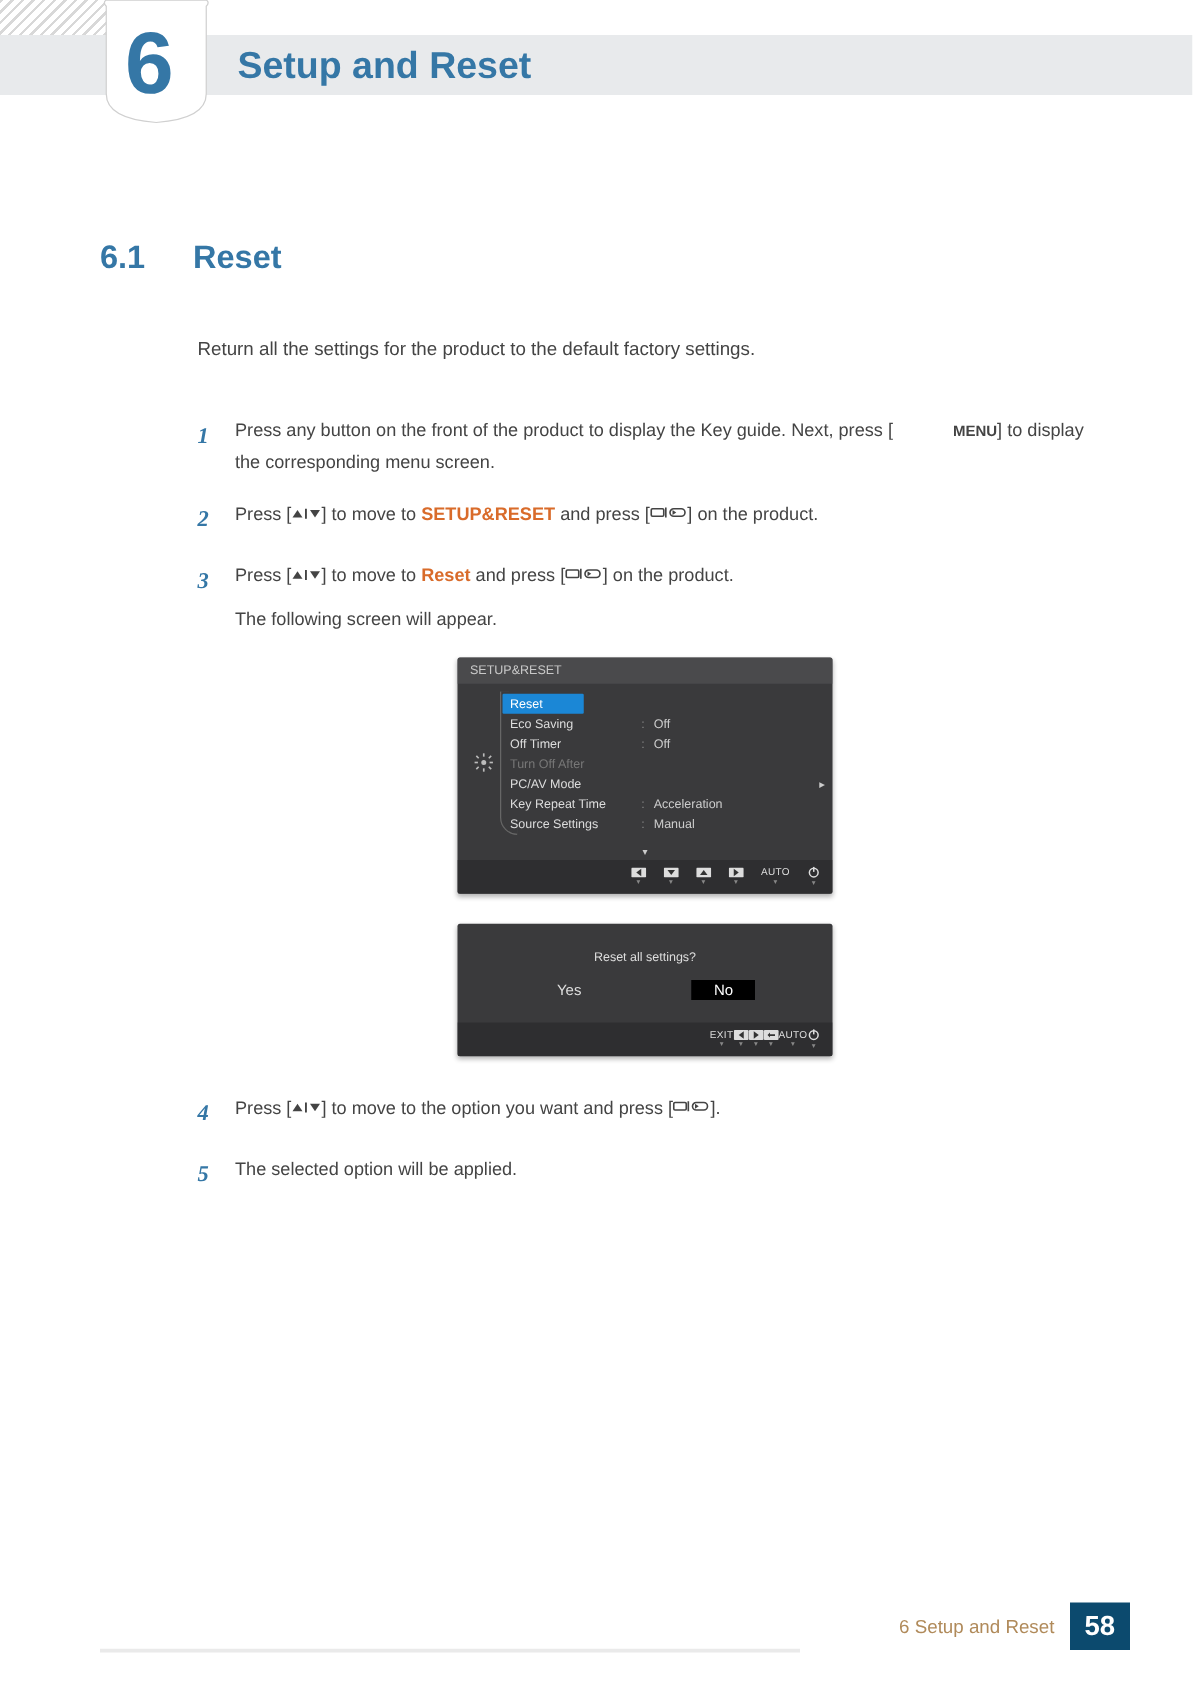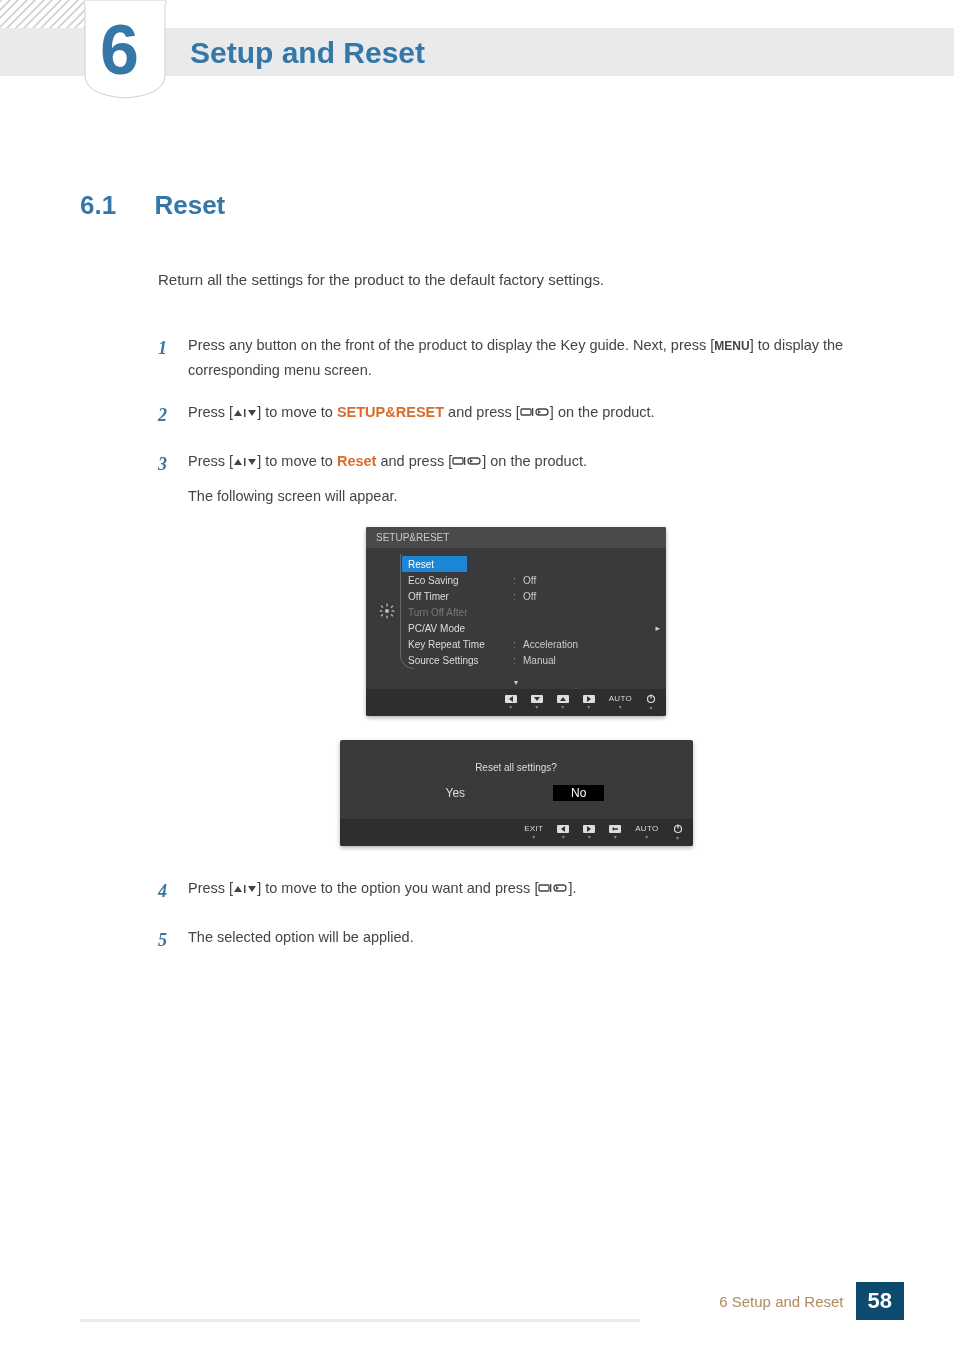--- a/index.html
+++ b/index.html
@@ -23,21 +23,21 @@
   .intro { margin-left: 78px; font-size: 15px; color: #444; margin-bottom: 45px; }
 
   .subsec-row { margin-left: 78px; margin-bottom: 30px; }
   .subsec-num { color: #3577a6; font-size: 17px; font-weight: bold; display: inline-block; width: 55px; }
   .subsec-title { color: #3577a6; font-size: 17px; font-weight: bold; display: inline-block; }
 
   .steps { margin-left: 78px; }
   .step { display: flex; margin-bottom: 18px; font-size: 14.5px; line-height: 1.7; color: #444; }
   .step-num { color: #3577a6; font-style: italic; font-family: Georgia, serif; font-size: 18px; font-weight: bold; width: 30px; flex-shrink: 0; }
   .step-body { flex: 1; }
-  .menu-key { font-family: Arial; font-weight: bold; font-size: 12px; }
+  .menu-key { font-family: Arial; font-weight: bold; font-size: 12px; margin-left: 48px; }
   .hl { color: #d96b2a; font-weight: bold; }
   .icon-inline { display: inline-block; vertical-align: middle; }
 
   
   .osd-wrap { margin-left: 78px; margin-top: 10px; margin-bottom: 30px; display: flex; flex-direction: column; align-items: center; gap: 24px; }
   .osd1 { width: 300px; background: #3a3a3c; color: #ddd; font-size: 10px; border-radius: 2px; overflow: hidden; box-shadow: 0 2px 4px rgba(0,0,0,0.3); }
   .osd1-title { background: #4a4a4c; padding: 5px 10px; font-size: 10px; color: #c8c8c8; }
   .osd1-body { display: flex; }
   .osd1-left { width: 42px; display: flex; flex-direction: column; align-items: center; padding-top: 55px; }
   .gear { width: 16px; height: 16px; }
@@ -49,26 +49,26 @@
   .osd1-row.sel { background: #1b87d6; color: #fff; padding-left: 6px; margin-left: -6px; border-radius: 1px; width: 65px; }
   .osd1-row.dim .lab { color: #777; }
   .osd1-list .curve { position: absolute; left: -8px; top: 6px; width: 14px; height: 115px; border-left: 1px solid #666; border-bottom: 1px solid #666; border-bottom-left-radius: 14px; }
   .osd1-arrow { position: absolute; right: 6px; top: 75px; color: #ccc; font-size: 9px; }
   .osd1-scroll { text-align: center; color: #ccc; font-size: 8px; padding: 2px 0; }
   .osd1-foot { background: #2e2e30; display: flex; justify-content: flex-end; gap: 14px; padding: 5px 10px; align-items: center; }
   .osd1-foot .fi { color: #ddd; font-size: 9px; display: flex; flex-direction: column; align-items: center; line-height: 1; gap: 1px; }
   .osd1-foot .fi .tick { font-size: 6px; color: #888; }
   .osd1-foot .auto { font-size: 8px; letter-spacing: 0.3px; }
 
-  .osd2 { width: 353px; background: #3a3a3c; color: #ddd; font-size: 10px; border-radius: 2px; overflow: hidden; box-shadow: 0 2px 4px rgba(0,0,0,0.3); padding-top: 18px; }
+  .osd2 { width: 300px; background: #3a3a3c; color: #ddd; font-size: 10px; border-radius: 2px; overflow: hidden; box-shadow: 0 2px 4px rgba(0,0,0,0.3); padding-top: 18px; }
   .osd2 .q { text-align: center; padding: 4px 0 12px; font-size: 10px; color: #ddd; }
   .osd2 .btns { display: flex; justify-content: center; gap: 70px; padding-bottom: 18px; }
   .osd2 .btn { font-size: 12px; padding: 1px 18px; }
   .osd2 .btn.sel { background: #000000; color: #fff; }
-  .osd2-foot { background: #2e2e30; display: flex; justify-content: flex-end; gap: 14px; padding: 5px 10px; align-items: center; }
+  .osd2-foot { background: #2e2e30; display: flex; justify-content: flex-end; padding: 5px 10px; align-items: center; }
   .osd2-foot .fi { color: #ddd; font-size: 9px; display: flex; flex-direction: column; align-items: center; line-height: 1; gap: 1px; }
   .osd2-foot .fi .tick { font-size: 6px; color: #888; }
   .osd2-foot .exit { font-size: 8px; letter-spacing: 0.3px; }
   .osd2-foot .auto { font-size: 8px; letter-spacing: 0.3px; }
 
   
   .footer { position: absolute; bottom: 30px; right: 50px; display: flex; align-items: center; gap: 12px; }
   .footer-text { color: #b08a5a; font-size: 15px; }
   .footer-page { background: #0c4a6e; color: #fff; font-size: 22px; font-weight: bold; padding: 6px 12px; }
   .footer-bar { position: absolute; bottom: 28px; left: 80px; width: 560px; height: 3px; background: #eaeaea; }

